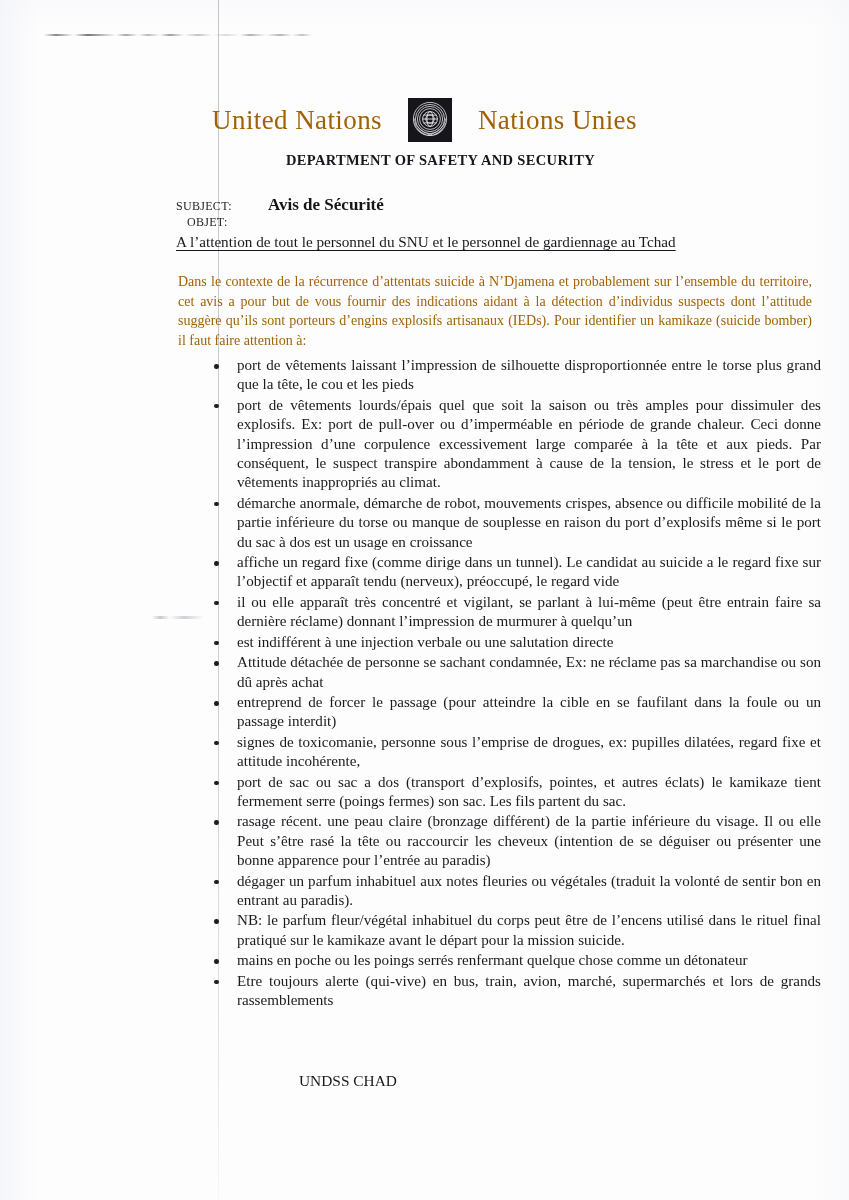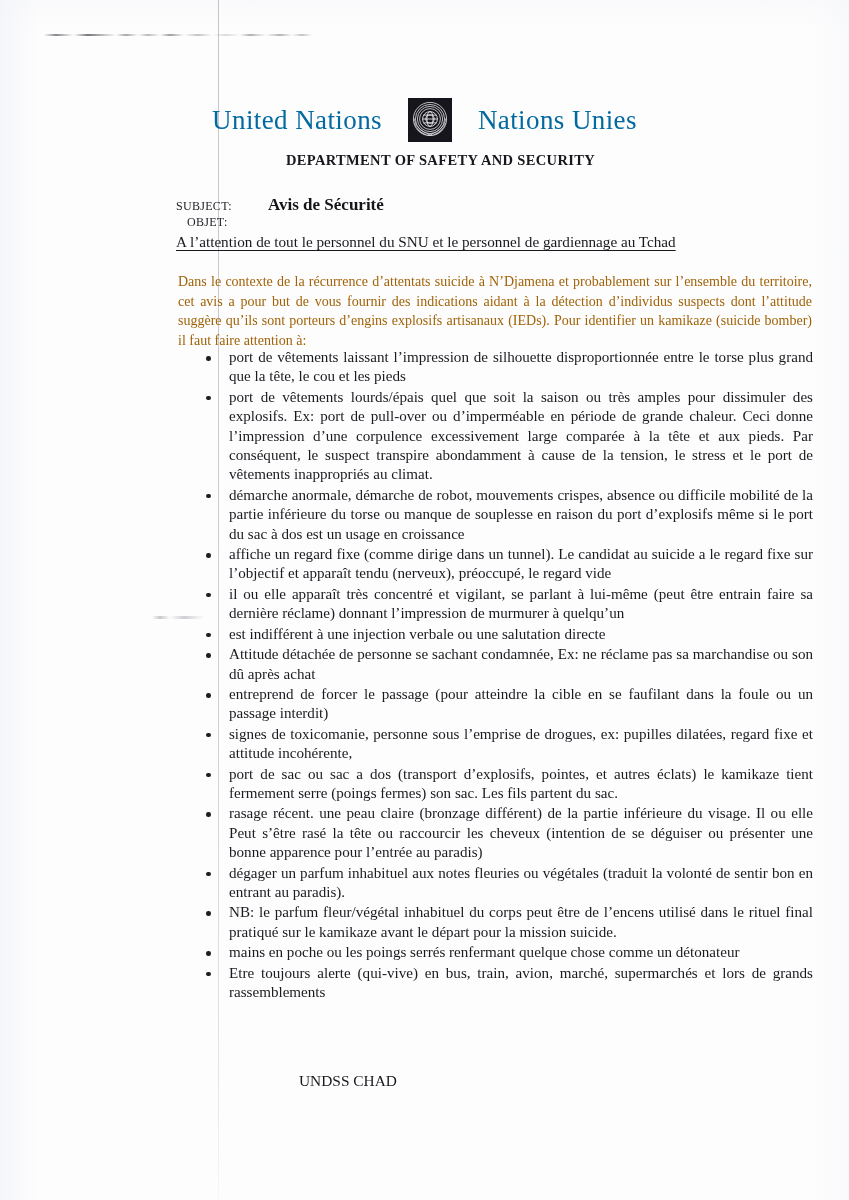--- a/index.html
+++ b/index.html
@@ -84,21 +84,21 @@
     top: 98px;
     width: 849px;
     display: flex;
     align-items: center;
     justify-content: center;
     gap: 26px;
   }
   .org-name {
     font-size: 27px;
     letter-spacing: 0.4px;
-    color: #0369a1;
+    color: #a16207;
     white-space: nowrap;
   }
   .un-emblem {
     width: 44px;
     height: 44px;
     background: #15151b;
     position: relative;
     flex: 0 0 auto;
     display: block;
   }
@@ -169,21 +169,21 @@
     line-height: 19.6px;
     text-align: justify;
     color: #a16207;
     hyphens: none;
   }
   .bullet-list {
     position: absolute;
     left: 199px;
     top: 348px;
     width: 614px;
-    margin: 0;
+    margin: 8px;
     padding: 0;
     list-style: none;
   }
   .bullet-list li {
     position: relative;
     padding-left: 30px;
     font-size: 15.1px;
     line-height: 19.4px;
     text-align: justify;
     color: #1a1a20;

